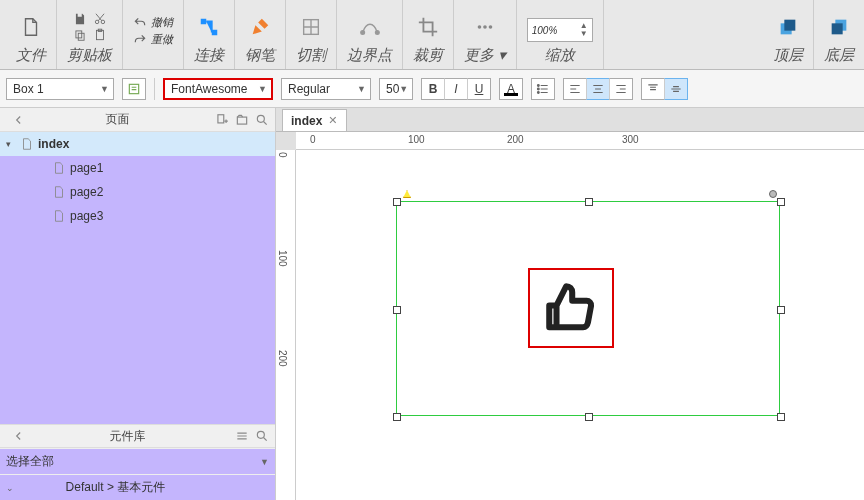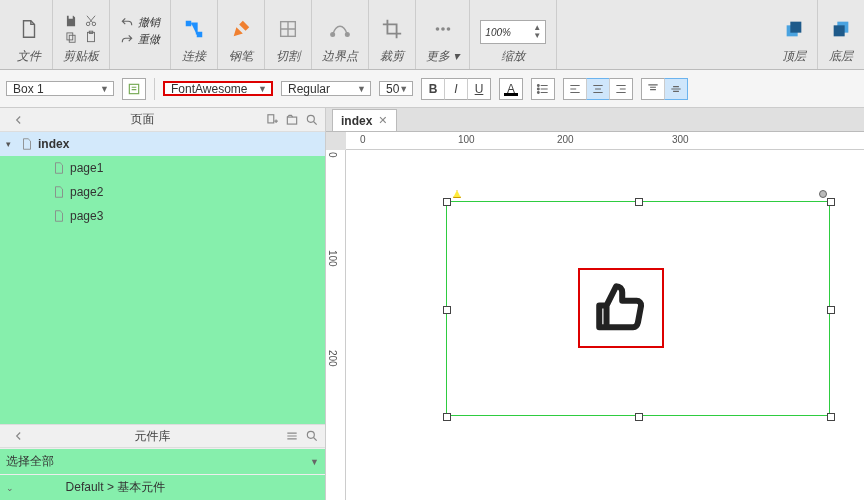--- a/index.html
+++ b/index.html
@@ -3,50 +3,50 @@
 <meta charset="utf-8">
 <style>
   * { box-sizing: border-box; margin: 0; padding: 0; font-family: Arial, "Microsoft YaHei", sans-serif; }
   body { width: 864px; height: 500px; background: #f2f2f2; overflow: hidden; font-size: 12px; color: #333; }
 
   
   .top-toolbar { height: 70px; background: #e8e8e8; border-bottom: 1px solid #bbb; display: flex; align-items: stretch; padding-left: 6px; }
   .tgroup { display: flex; flex-direction: column; align-items: center; justify-content: flex-end; padding: 2px 10px 4px; border-right: 1px solid #ccc; font-style: italic; }
   .tgroup:last-child { border-right: none; }
   .tgroup .icons { display: flex; gap: 6px; align-items: center; }
-  .tgroup .label { font-size: 12px; color: #555; margin-top: 4px; }
+  .tgroup .label { font-size: 15px; color: #555; margin-top: 4px; }
   .tico { width: 26px; height: 30px; display: flex; align-items: center; justify-content: center; color: #555; }
   .tico svg { width: 22px; height: 22px; }
   .small-stack { display: flex; flex-direction: column; gap: 2px; }
   .small-row { display: flex; align-items: center; gap: 4px; font-size: 11px; }
   .small-row svg { width: 14px; height: 14px; }
 
   .zoom-box { display: flex; align-items: center; border: 1px solid #aaa; background: #fff; height: 24px; padding: 0 4px; margin-top:8px;}
   .zoom-val { width: 48px; text-align: left; padding-right: 4px; font-size: 10px; }
   .zoom-arrows { display:flex; flex-direction:column; line-height:1; font-size:8px; color:#666; }
 
   
   .format-bar { height: 38px; background: #f5f5f5; border-bottom: 1px solid #ccc; display: flex; align-items: center; padding: 0 6px; gap: 8px; }
-  .select-box { border: 1px solid #aaa; background: #fff; height: 15px; display: flex; align-items: center; padding: 0 4px 0 6px; }
+  .select-box { border: 1px solid #aaa; background: #fff; height: 22px; display: flex; align-items: center; padding: 0 4px 0 6px; }
   .select-box .dd { margin-left: auto; font-size: 9px; color: #666; }
   .sel-name { width: 108px; }
   .sel-font { width: 110px; border: 2px solid #d00; }
   .sel-weight { width: 90px; }
   .sel-size { width: 34px; }
   .btn-sq { width: 24px; height: 22px; border: 1px solid #aaa; background: #fff; display:flex; align-items:center; justify-content:center; font-size:12px; color:#444; }
   .btn-grp { display: flex; }
   .btn-grp .btn-sq + .btn-sq { border-left: 1px solid #ccc; margin-left:-1px;}
   .btn-sq.active { background:#cfe6fb; border-color:#6bb3ee;}
   .vsep { width:1px; height:22px; background:#ccc; }
   .color-a { position:relative; }
   .color-a::after { content:""; position:absolute; bottom:3px; left:4px; right:4px; height:3px; background:#000;}
 
   
   .main { display:flex; height: calc(500px - 70px - 38px); }
-  .sidebar { width: 326px; background:#86efac; border-right:1px solid #ccc; display:flex; flex-direction:column; }
+  .sidebar { width: 276px; background:#c4b5fd; border-right:1px solid #ccc; display:flex; flex-direction:column; }
   .panel-hdr { height:24px; display:flex; align-items:center; padding:0 6px; background:#f0f0f0; border-bottom:1px solid #ddd; font-size:12px; color:#444; }
   .panel-hdr .spacer { flex:1; }
   .panel-hdr svg { width:14px; height:14px; margin-left:6px; color:#666; }
   .tree { flex:0 0 auto; }
   .tree-row { display:flex; align-items:center; height:24px; padding-left:6px; gap:4px; }
   .tree-row.selected { background:#d3e9fb; }
   .tree-row .twisty { width:10px; font-size:9px; color:#555;}
   .tree-row .pg-ico { width:14px; height:14px; }
   .tree-row .indent { width:28px; }
   .tree-name { font-size:12px; }

